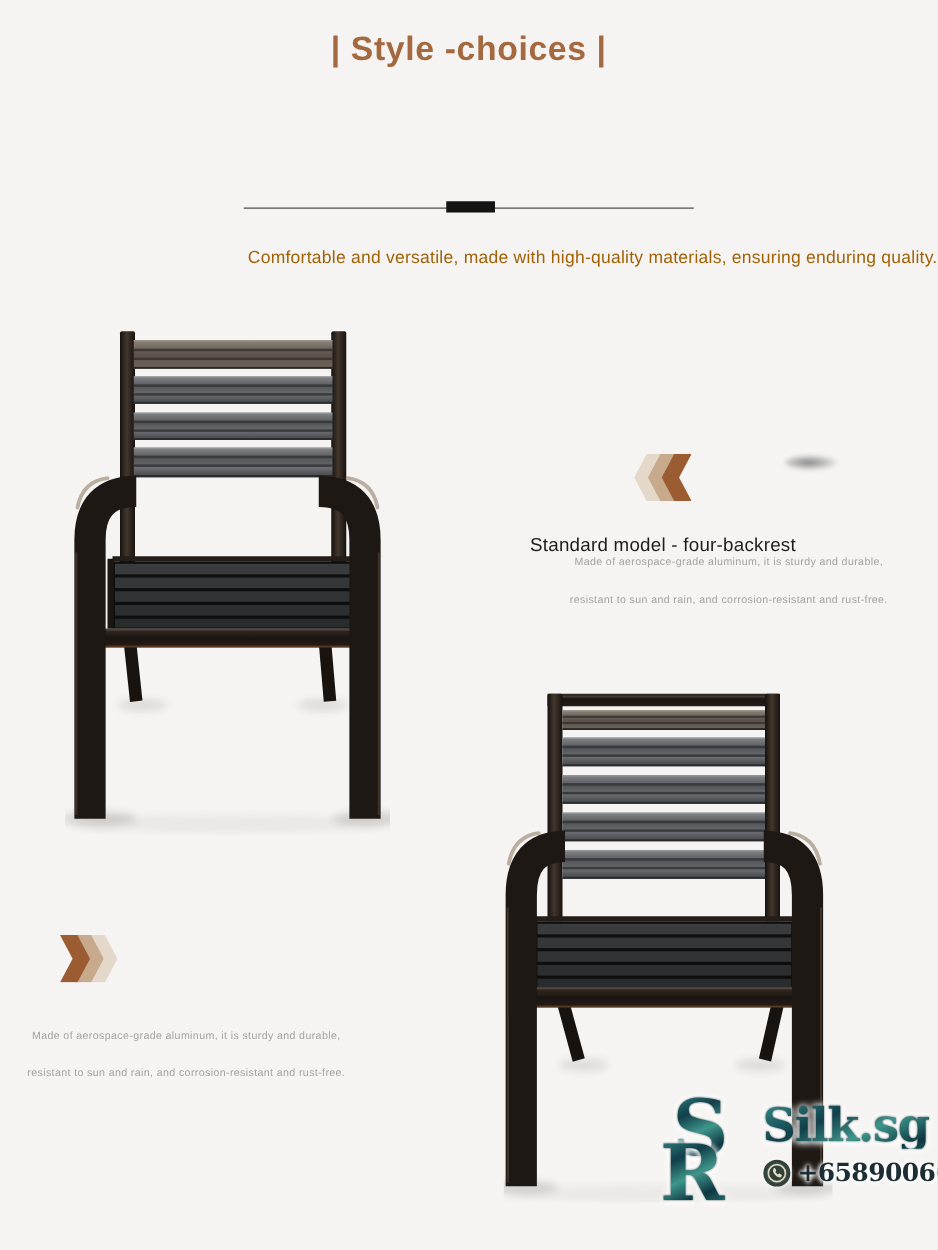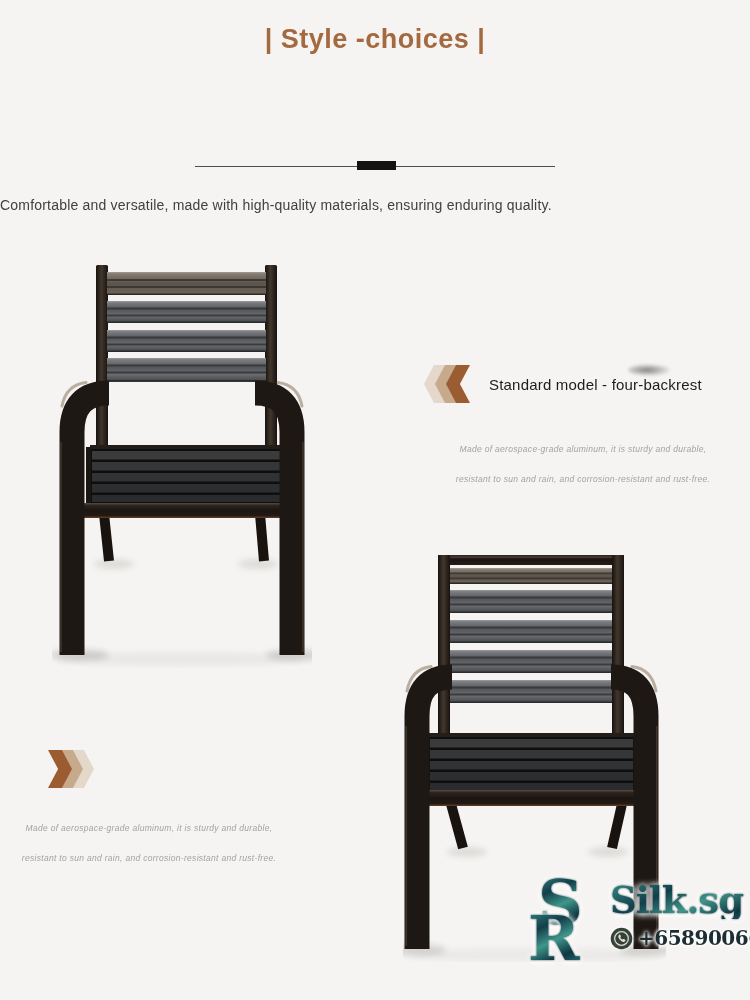--- a/index.html
+++ b/index.html
@@ -15,46 +15,46 @@
     font-size:27px; font-weight:700; color:#a5693f; letter-spacing:.5px;
   }
   .subtitle {
     position:absolute; top:86px; left:0; width:750px; text-align:center;
     font-size:22px; font-weight:400; color:#8a8a8a; letter-spacing:-.2px;
   }
   .divider { position:absolute; top:161px; left:195px; width:360px; height:10px; }
   .divider .line { position:absolute; top:5px; left:0; width:360px; height:1px; background:#4d4d4d; }
   .divider .block { position:absolute; top:0; left:162px; width:39px; height:9px; background:#131313; }
   .tagline {
-    position:absolute; top:197px; left:0; width:750px; text-align:left;
-    font-size:14px; color:#404040; letter-spacing:.2px;
+    position:absolute; top:197px; left:0; width:750px; text-align:right;
+    font-size:14px; color:#a16207; letter-spacing:.2px;
   }
   
   .chair { position:absolute; }
   .chair-standard { left:52px; top:252px; width:260px; height:416px; }
   .chair-upgraded { left:403px; top:546px; width:263px; height:416px; }
   
-  .callout { position:absolute; display:flex; align-items:center; }
+  .callout { position:absolute; display:flex; align-items:center;flex-direction:column; }
   .callout-standard { left:424px; top:363px; height:42px; gap:19px; }
   .callout-upgraded { left:48px; top:748px; height:42px; gap:15px; }
   .callout .label { font-size:15px; color:#1d1d1d; letter-spacing:.2px; white-space:nowrap; }
   .chevrons { position:relative; width:46px; height:38px; flex:0 0 46px; }
   .chev { position:absolute; top:0; width:24px; height:38px; }
   .chev-l { clip-path:polygon(100% 0%, 42% 0%, 0% 50%, 42% 100%, 100% 100%, 58% 50%); }
   .chev-r { clip-path:polygon(0% 0%, 58% 0%, 100% 50%, 58% 100%, 0% 100%, 42% 50%); }
   .chevrons .c1 { left:0; }  .chevrons .c2 { left:11px; } .chevrons .c3 { left:22px; }
   .cl-light { background:#e3d8ca; } .cl-mid { background:#c7a98c; } .cl-dark { background:#9c5c32; }
   .smudge {
     position:absolute; left:628px; top:364px; width:42px; height:12px; border-radius:50%;
     background:radial-gradient(ellipse at 45% 50%, rgba(55,55,58,.6), rgba(130,130,132,.3) 55%, rgba(160,160,160,0) 78%);
     filter:blur(1.6px);
   }
   
   .desc { position:absolute; text-align:center; font-size:8.5px; color:#a2a2a2; letter-spacing:.3px; }
-  .desc div { line-height:30px; white-space:nowrap;font-style:italic; }
+  .desc div { line-height:30px; white-space:nowrap; }
   .desc-standard { left:428px; top:434px; width:310px; }
   .desc-upgraded { left:18px; top:813px; width:262px; }
   
   .brand { position:absolute; left:528px; top:872px; width:222px; height:120px; z-index:5; }
   .serif { font-family:"DejaVu Serif","Liberation Serif",serif; }
   .teal-fill { color:#206a6e; }
   @supports ((-webkit-background-clip:text) or (background-clip:text)) {
     .teal-fill {
       background:linear-gradient(155deg,#2f8482 4%,#123f4a 30%,#3e968a 52%,#0e3742 74%,#2a7a79 95%);
       -webkit-background-clip:text; background-clip:text;

